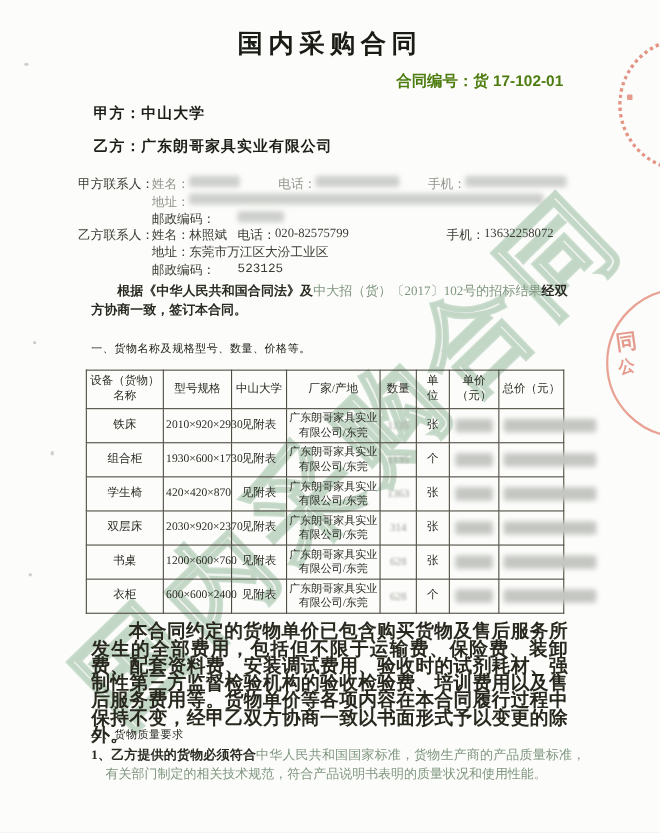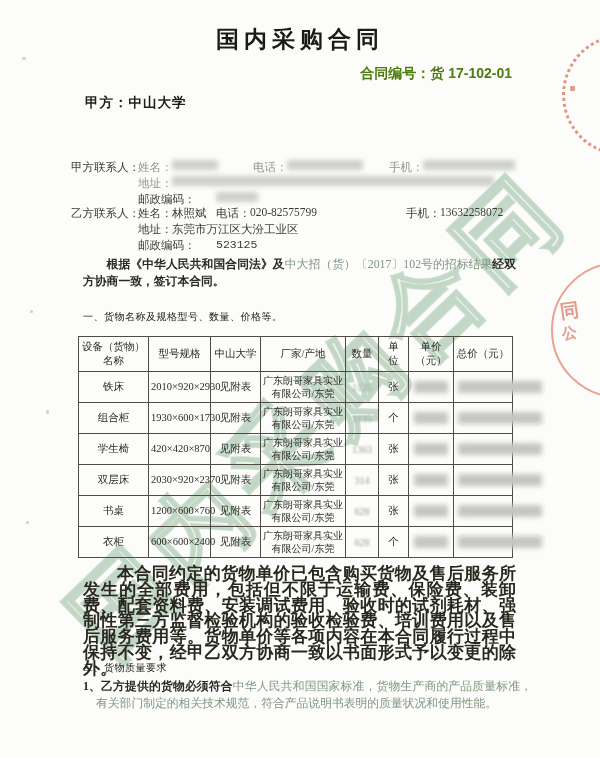--- a/index.html
+++ b/index.html
@@ -119,20 +119,23 @@
   <div class="speck" style="left:46px;top:410px;width:3px;height:4px;"></div>
   <div class="speck" style="left:26px;top:521px;width:3px;height:3px;"></div>
 
   <div class="abs title">国内采购合同</div>
   <div class="abs contract-no">
     <span>合同编号：</span><span>货 17-102-01</span>
   </div>
 
   <div class="abs party-line" style="top:94px;">
     <span>甲方：</span><span>中山大学</span>
+  </div>
+  <div class="abs party-line" style="top:124px;">
+    <span>乙方：</span><span>广东朗哥家具实业有限公司</span>
   </div>
 
   <div class="abs contact" style="top:160px;height:50px;">
     <div class="cline" style="top:0;">
       <span style="left:0;color:#3c3c35;">甲方联系人：</span>
       <span class="glabel" style="left:67px;">姓名：</span>
       <span class="chip" style="left:101px;width:46px;"></span>
       <span class="glabel" style="left:182px;">电话：</span>
       <span class="chip" style="left:216px;width:76px;"></span>
       <span class="glabel" style="left:318px;">手机：</span>

